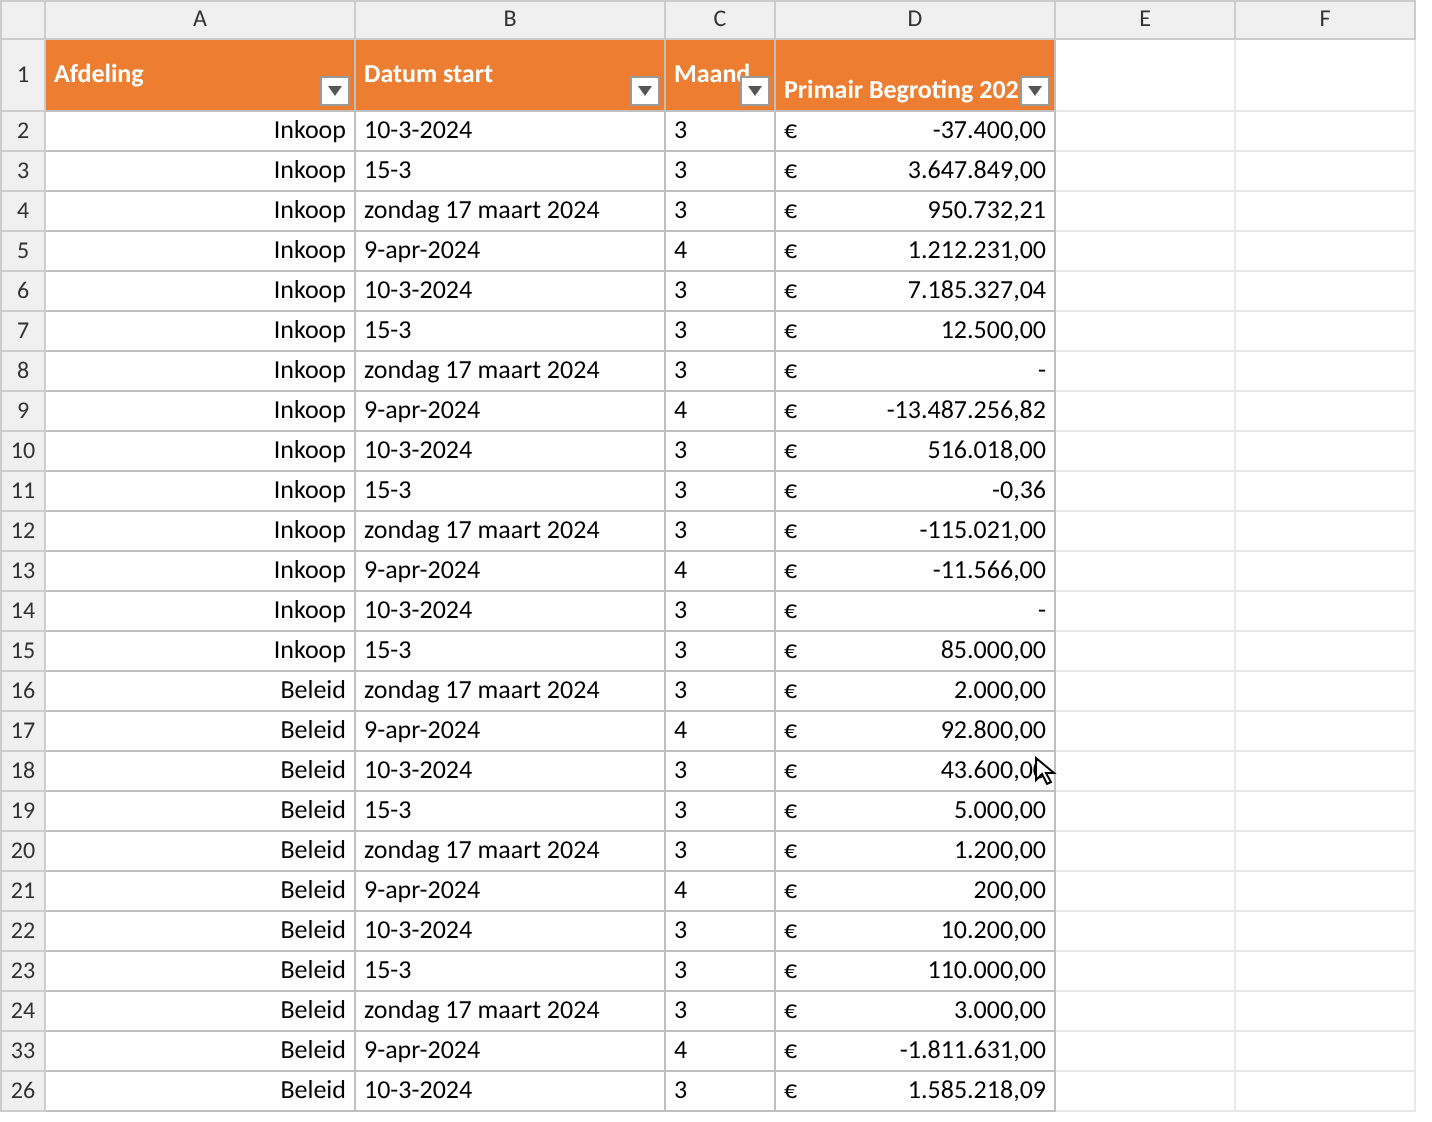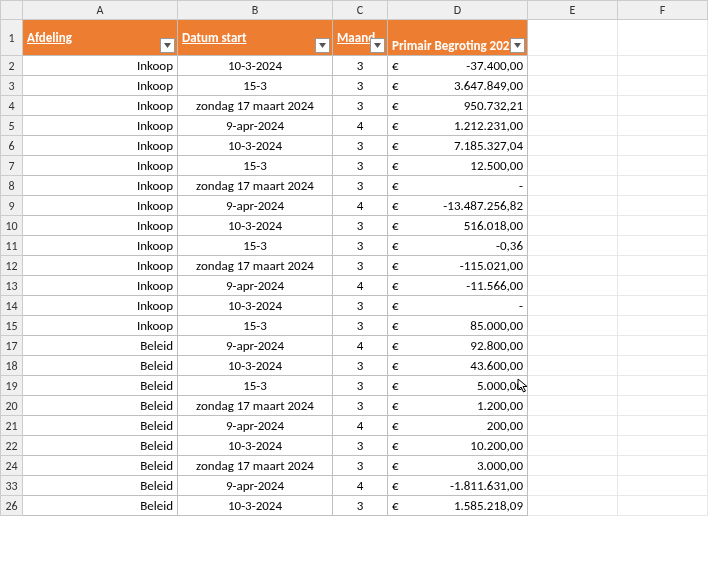--- a/index.html
+++ b/index.html
@@ -49,21 +49,21 @@
   td.thdr {
     background: #ed7d31;
     color: #fff;
     font-weight: bold;
     padding: 2px 4px;
     border: 1px solid #bfbfbf;
     position: relative;
     vertical-align: bottom;
     height: 36px;
   }
-  td.thdr.single { vertical-align: middle; height: 20px; text-decoration: underline; }
+  td.thdr.single { vertical-align: middle; height: 20px; }
   .filter-btn {
     position: absolute;
     right: 2px;
     bottom: 2px;
     width: 15px;
     height: 15px;
     background: #fff;
     border: 1px solid #999;
     display: flex;
     align-items: center;
@@ -76,21 +76,21 @@
     padding: 1px 4px;
     height: 20px;
     white-space: nowrap;
     overflow: hidden;
   }
   td.empty {
     border: 1px solid #e8e8e8;
     height: 20px;
   }
   .left { text-align: right; }
-  .right { text-align: center; }
+  .right { text-align: left; }
   .currency { display: flex; justify-content: space-between; }
   .currency .sym { }
   .currency .val { text-align: right; }
 
   .cursor {
     position: absolute;
     pointer-events: none;
   }
 </style>
 </head>
@@ -333,20 +333,34 @@
         <td class="cell">
           <div class="currency">
             <span class="sym">€</span>
             <span class="val">85.000,00</span>
           </div>
         </td>
         <td class="empty"></td>
         <td class="empty"></td>
       </tr>
       <tr>
+        <td class="rowhdr">16</td>
+        <td class="cell left">Beleid</td>
+        <td class="cell right">zondag 17 maart 2024</td>
+        <td class="cell right">3</td>
+        <td class="cell">
+          <div class="currency">
+            <span class="sym">€</span>
+            <span class="val">2.000,00</span>
+          </div>
+        </td>
+        <td class="empty"></td>
+        <td class="empty"></td>
+      </tr>
+      <tr>
         <td class="rowhdr">17</td>
         <td class="cell left">Beleid</td>
         <td class="cell right">9-apr-2024</td>
         <td class="cell right">4</td>
         <td class="cell">
           <div class="currency">
             <span class="sym">€</span>
             <span class="val">92.800,00</span>
           </div>
         </td>
@@ -411,20 +425,34 @@
       </tr>
       <tr>
         <td class="rowhdr">22</td>
         <td class="cell left">Beleid</td>
         <td class="cell right">10-3-2024</td>
         <td class="cell right">3</td>
         <td class="cell">
           <div class="currency">
             <span class="sym">€</span>
             <span class="val">10.200,00</span>
+          </div>
+        </td>
+        <td class="empty"></td>
+        <td class="empty"></td>
+      </tr>
+      <tr>
+        <td class="rowhdr">23</td>
+        <td class="cell left">Beleid</td>
+        <td class="cell right">15-3</td>
+        <td class="cell right">3</td>
+        <td class="cell">
+          <div class="currency">
+            <span class="sym">€</span>
+            <span class="val">110.000,00</span>
           </div>
         </td>
         <td class="empty"></td>
         <td class="empty"></td>
       </tr>
       <tr>
         <td class="rowhdr">24</td>
         <td class="cell left">Beleid</td>
         <td class="cell right">zondag 17 maart 2024</td>
         <td class="cell right">3</td>

